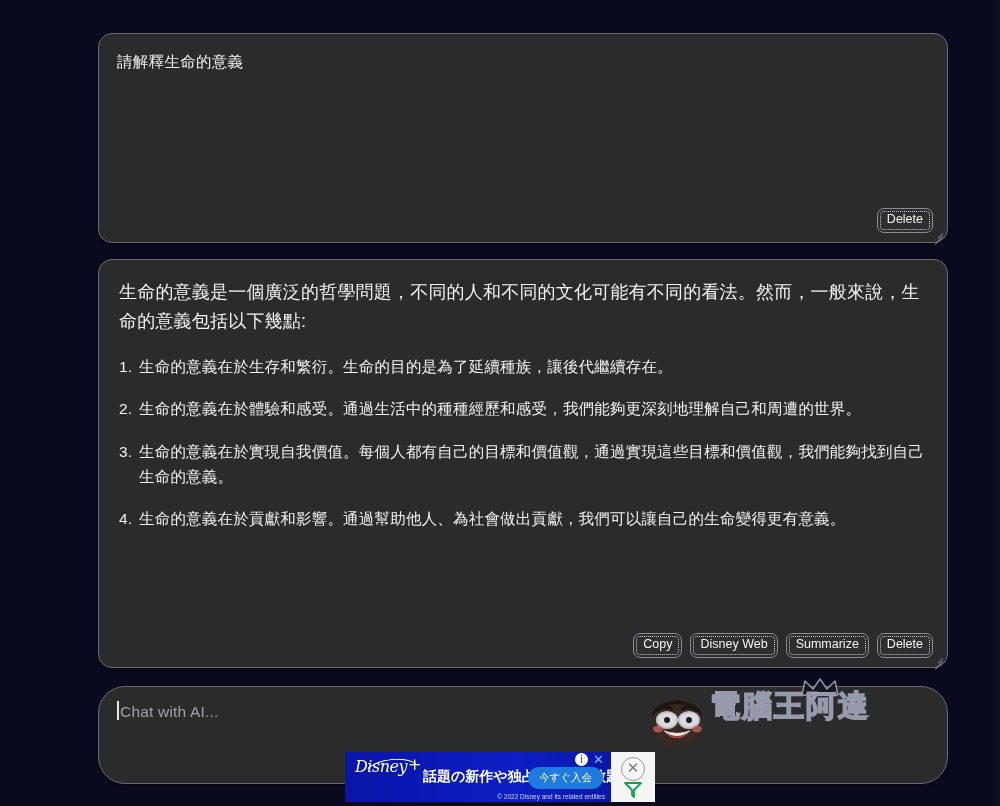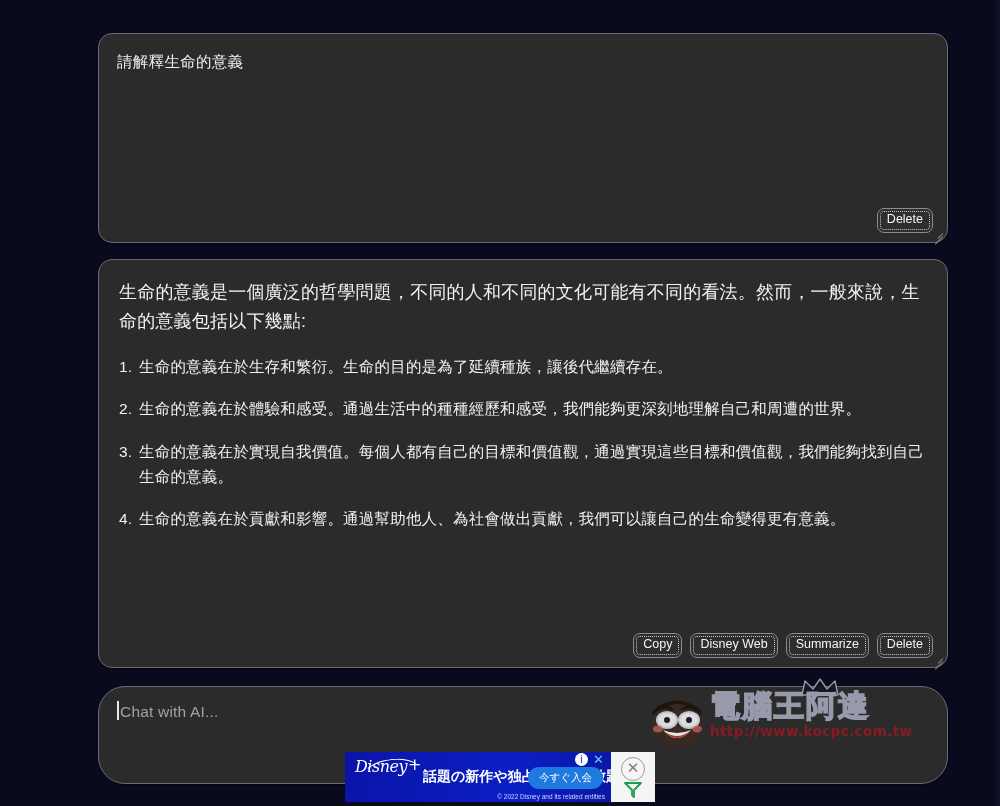--- a/index.html
+++ b/index.html
@@ -417,21 +417,20 @@
       <path d="M10 14 q7 -5 14 -1" stroke="#1d140f" stroke-width="3" fill="none" stroke-linecap="round"></path>
       <path d="M34 13 q7 -4 14 1" stroke="#1d140f" stroke-width="3" fill="none" stroke-linecap="round"></path>
     </svg>
 
     <svg class="wm-crown" viewBox="0 0 40 18">
       <path d="M2 17 L5 3 L13 11 L20 1 L27 11 L35 3 L38 17 Z" fill="#15151f" stroke="#9fa3b5" stroke-width="1.4" stroke-linejoin="round"></path>
     </svg>
 
     <div class="wm-text">
       <div class="wm-title">電腦王阿達</div>
-      <div class="wm-url">http://www.kocpc.com.tw</div>
     </div>
   </div>
 
   <div id="ad-banner">
     <div class="ad-arc"></div>
     <div class="ad-disney"><span>Disney</span><sup>+</sup></div>
     <div class="ad-headline">話題の新作や独占作品が見放題!</div>
     <div class="ad-cta">今すぐ入会</div>
     <div class="ad-legal">© 2022 Disney and its related entities</div>
     <div class="ad-info">i</div>

